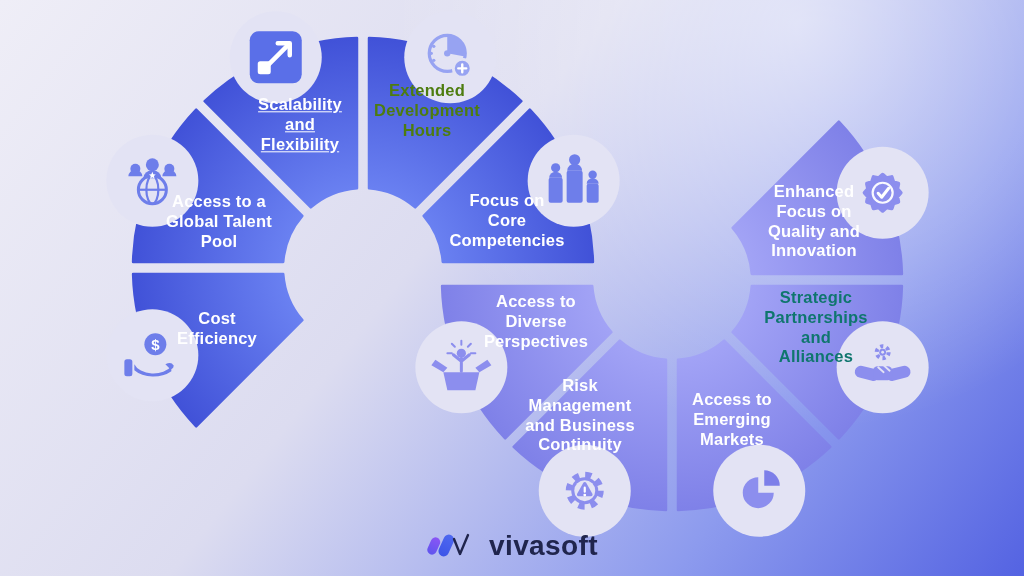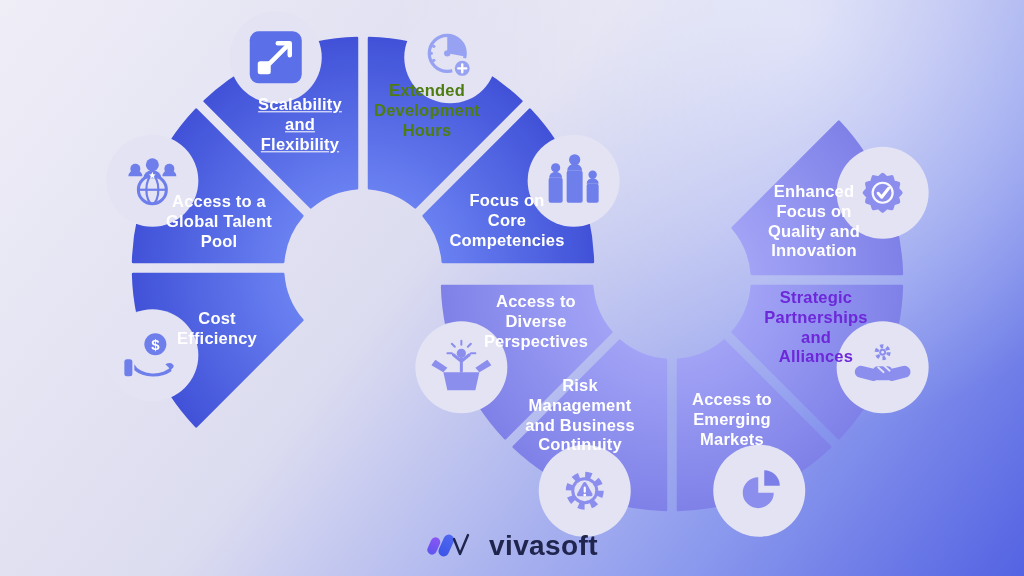--- a/index.html
+++ b/index.html
@@ -174,21 +174,21 @@
       <div class="seg-label" style="left: 536px; top: 322px; color: rgb(255, 255, 255);">Access to
 Diverse
 Perspectives</div>
       <div class="seg-label" style="left: 580px; top: 416px; color: rgb(255, 255, 255);">Risk
 Management
 and Business
 Continuity</div>
       <div class="seg-label" style="left: 732px; top: 420px; color: rgb(255, 255, 255);">Access to
 Emerging
 Markets</div>
-      <div class="seg-label" style="left: 816px; top: 328px; color: #6d28d9;">Strategic
+      <div class="seg-label" style="left: 816px; top: 328px; color: #0f766e;">Strategic
 Partnerships
 and
 Alliances</div>
       <div class="seg-label" style="left: 814px; top: 222px; color: rgb(255, 255, 255);">Enhanced
 Focus on
 Quality and
 Innovation</div>
     </div>
 
   <div class="logo">

